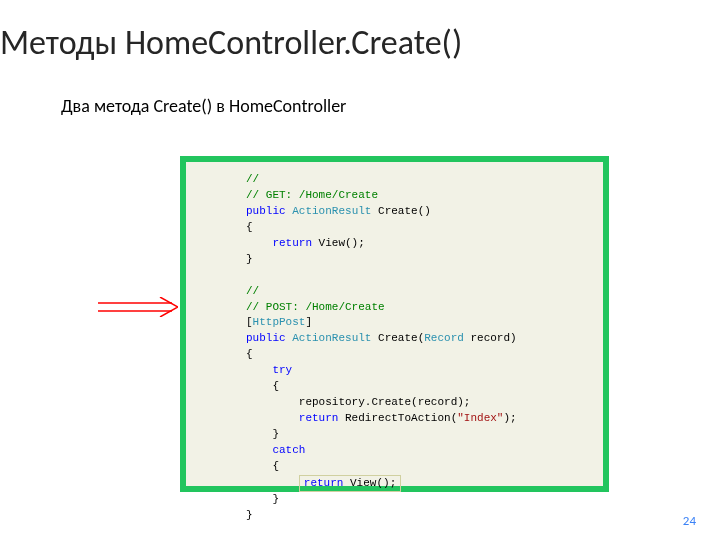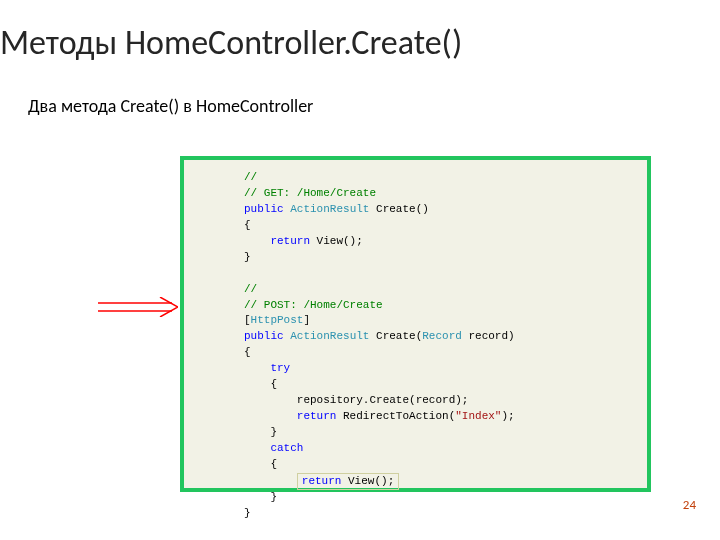--- a/index.html
+++ b/index.html
@@ -17,28 +17,29 @@
     text-align: left;
     padding-top: 22px;
     font-weight: 400;
   }
   .subtitle {
     font-size: 18px;
     color: #000;
     padding-left: 28px;
     padding-top: 32px;
     font-weight: 400;
+    margin-left: 33px;
   }
   .code-box {
     position: absolute;
     left: 180px;
     top: 156px;
-    width: 471px;
+    width: 429px;
     height: 336px;
-    border: 4px solid #22c55e;
+    border: 6px solid #22c55e;
     background: #f2f2e6;
     padding: 10px 20px 10px 60px;
     font-family: Consolas, "Courier New", monospace;
     font-size: 11px;
     line-height: 1.45;
     color: #000;
     white-space: pre;
   }
   .c  { color: #008000; }
   .k  { color: #0000ff; }
@@ -51,23 +52,23 @@
     line-height: 1.3;
   }
   .arrow {
     position: absolute;
     left: 98px;
     top: 297px;
   }
   .page-num {
     position: absolute;
     right: 24px;
-    bottom: 28px;
+    bottom: 12px;
     font-size: 13px;
-    color: #c2410c;
+    color: #3b82f6;
   }
 </style>
 </head>
 <body>
 
 <h1 class="title">Методы HomeController.Create()</h1>
 <div class="subtitle">Два метода Create() в HomeController</div>
 
 <div class="arrow">
   <svg width="80" height="20">

